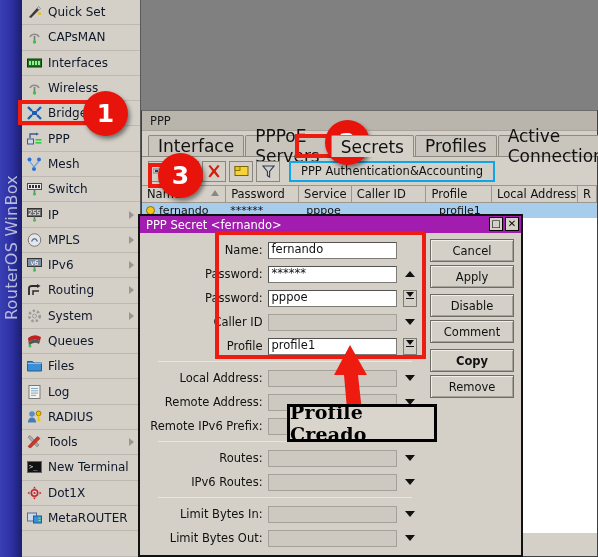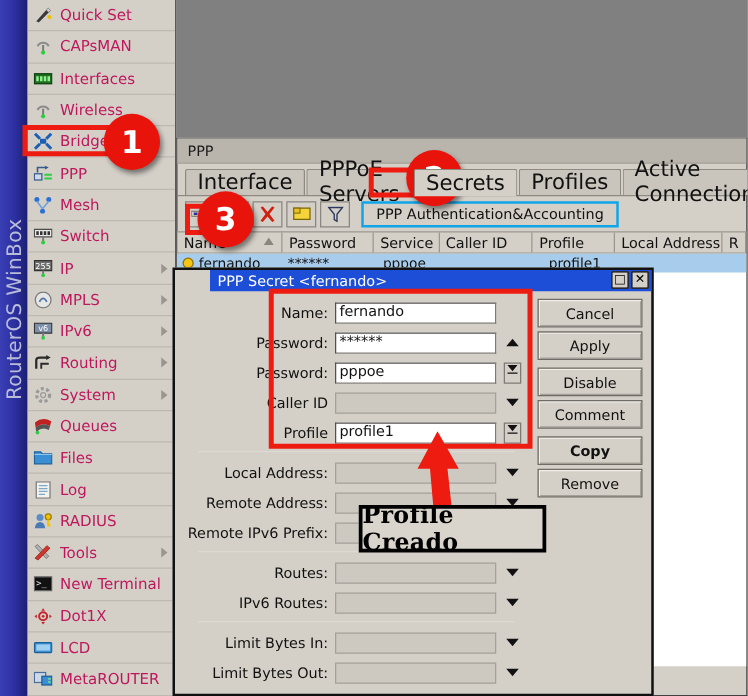--- a/index.html
+++ b/index.html
@@ -40,21 +40,21 @@
     background: #d4d0c8;
     border-right: 1px solid #5a5a5a;
     overflow: hidden;
   }
   .menu-item {
     height: 25.3px;
     display: flex; align-items: center;
     padding-left: 4px;
     border-bottom: 1px solid #bdb9b2;
     font-size: 12px;
-    color: #be185d;
+    color: #0f172a;
     position: relative;
     white-space: nowrap;
   }
   .menu-item .mi-ico {
     width: 17px; height: 16px; margin-right: 5px;
     flex: 0 0 17px;
     position: relative;
     display: inline-block;
   }
   .menu-item .mi-lbl { line-height: 1; }
@@ -141,25 +141,24 @@
     flex: 0 0 9px;
   }
 
   
   .dlg {
     position: absolute; left: 138px; top: 214px; width: 385px; height: 343px;
     background: #d4d0c8;
     border: 2px solid #111;
   }
   .dlg-title {
-    height: 17px; background: #1d4ed8;
+    height: 17px; background: #a21caf;
     display: flex; align-items: center;
     color: #fff; font-size: 11.5px; padding-left: 6px;
     position: relative;
-    margin-left: 28px;
   }
   .dlg-btns { position: absolute; right: 2px; top: 1px; display: flex; gap: 2px; }
   .dlg-btn {
     width: 14px; height: 14px; background: #d4d0c8;
     border: 1px solid #000;
     display: flex; align-items: center; justify-content: center;
     font-size: 10px; color: #000; line-height: 1;
   }
   .dlg-body { position: relative; height: 322px; padding-top: 6px; }
 
@@ -439,29 +438,20 @@
       </div>
       <div class="menu-item">
         <span class="mi-ico">
           <span class="gico"><svg width="15" height="14" viewBox="0 0 15 14">
               <circle cx="7.5" cy="7" r="3.2" fill="none" stroke="#c4262e" stroke-width="1.6"></circle>
               <circle cx="7.5" cy="7" r="1.1" fill="#c4262e"></circle>
               <path d="M7.5 0.5 L9 2.5 L6 2.5 Z M7.5 13.5 L6 11.5 L9 11.5 Z M0.5 7 L2.5 5.5 L2.5 8.5 Z M14.5 7 L12.5 5.5 L12.5 8.5 Z" fill="#c4262e"></path>
             </svg></span>
         </span>
         <span class="mi-lbl">Dot1X</span>
-      </div>
-      <div class="menu-item">
-        <span class="mi-ico">
-          <span class="gico"><svg width="15" height="14" viewBox="0 0 15 14">
-              <rect x="0.5" y="3" width="14" height="8" rx="1" fill="#3a8fd4" stroke="#1d5f96"></rect>
-              <rect x="2" y="4.5" width="11" height="5" fill="#9fd0f0"></rect>
-            </svg></span>
-        </span>
-        <span class="mi-lbl">LCD</span>
       </div>
       <div class="menu-item">
         <span class="mi-ico">
           <span class="gico"><svg width="15" height="14" viewBox="0 0 15 14">
               <rect x="0.5" y="2" width="9" height="8" fill="#cfd8e8" stroke="#4a6f9c"></rect>
               <rect x="6.5" y="5" width="8" height="7" fill="#3a8fd4" stroke="#1d5f96"></rect>
               <rect x="11.5" y="6.5" width="2" height="1.2" fill="#7fe87f"></rect>
               <rect x="11.5" y="9" width="2" height="1.2" fill="#7fe87f"></rect>
             </svg></span>
         </span>

